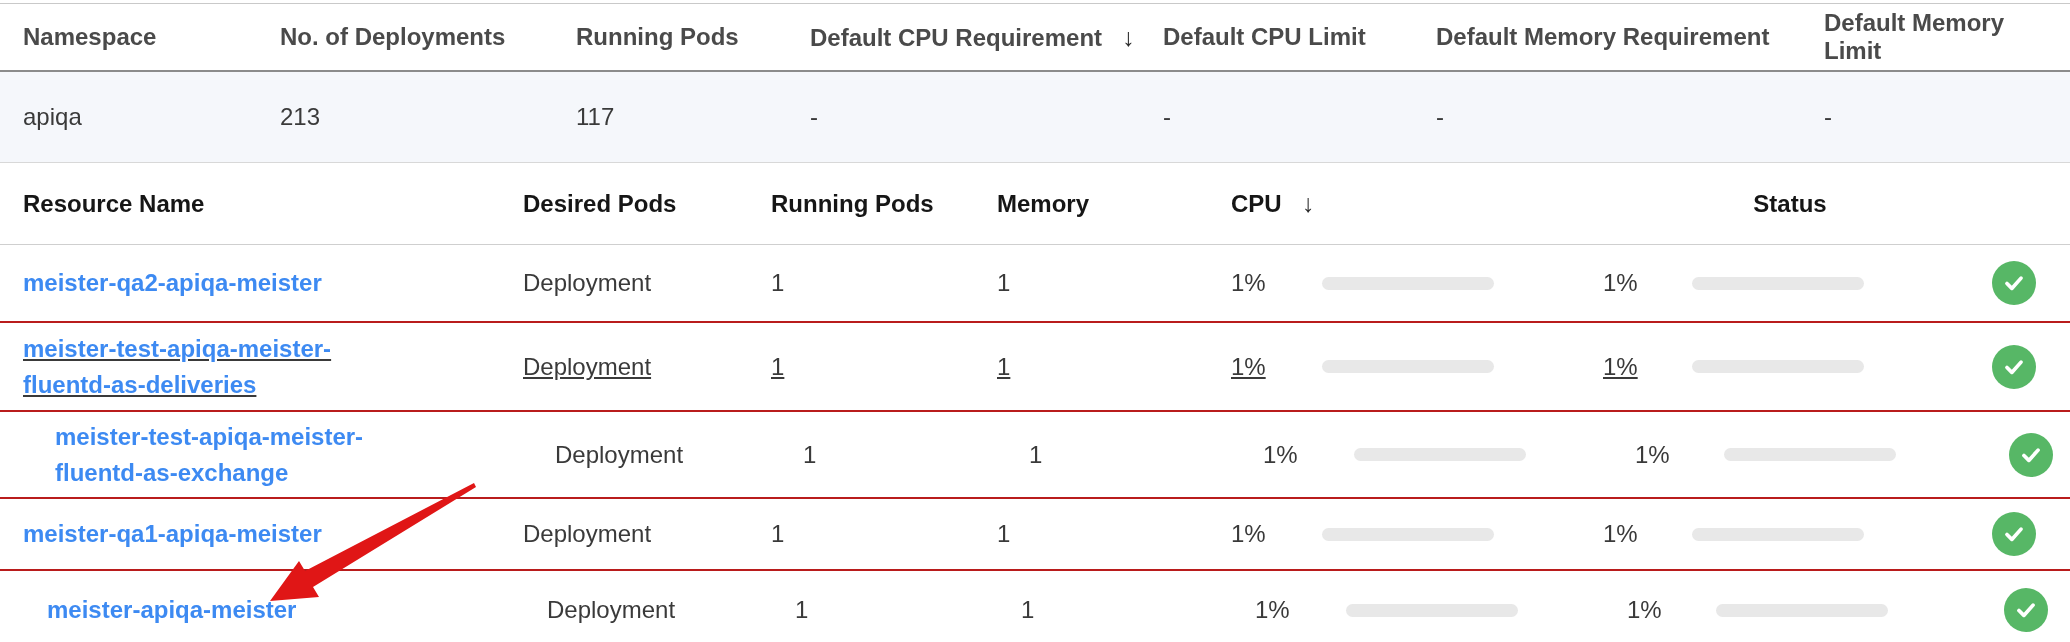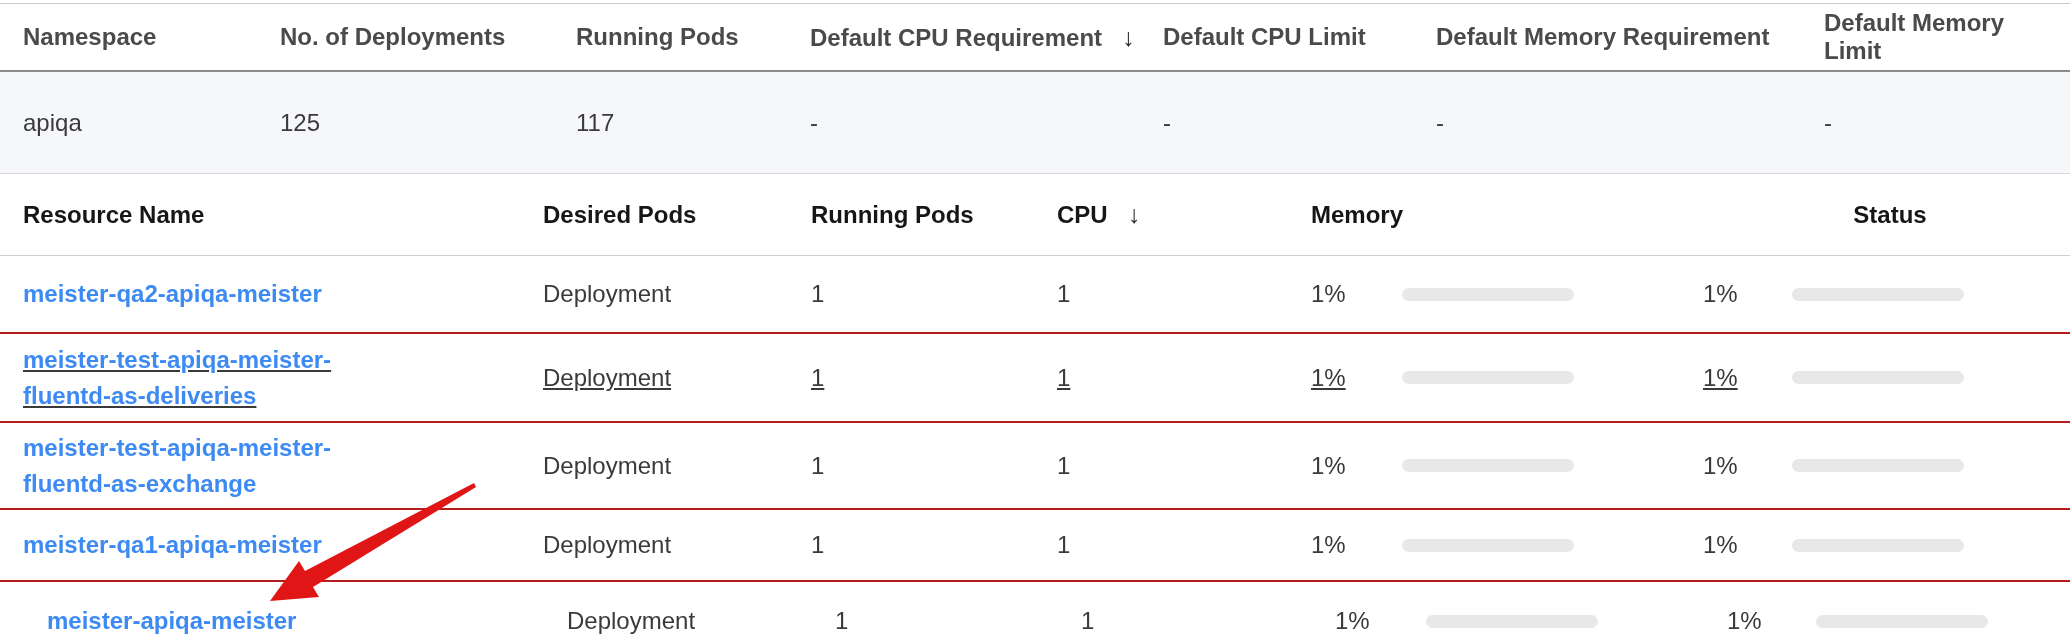--- a/index.html
+++ b/index.html
@@ -21,47 +21,46 @@
     padding-right: 8px;
   }
   .t1-header {
     margin-top: 3px;
     border-top: 1px solid #c9c9c9;
     height: 69px;
     border-bottom: 2px solid #8b8b8b;
     font-size: 24px; font-weight: 600; color: #4a4a4a;
   }
   .t1-row {
-    height: 102px;
+    height: 91px;
     background: var(--row-highlight);
     border-bottom: 1px solid #d8d8d8;
     font-size: 24px; color: #3a3a3a;
   }
   .cell-first { padding-left: 23px; }
 
   
   .t2-grid {
     display: grid;
     grid-template-columns: 523px 248px 226px 234px 372px 374px 1fr;
     align-items: center;
     padding-right: 20px;
-    gap: 20px;
   }
   .t2-header {
     height: 82px;
     border-bottom: 1px solid #cfcfcf;
     font-size: 24px; font-weight: 700; color: #161616;
   }
   .res-row {
     border-bottom: 2px solid #b91c1c;
     font-size: 24px; color: #3a3a3a;
   }
   .res-row:nth-child(1) { height: 78px; }
   .res-row:nth-child(2) { height: 89px; text-decoration: underline; }
-  .res-row:nth-child(3) { height: 87px; }
+  .res-row:nth-child(3) { height: 87px; padding-left: 32px; }
   .res-row:nth-child(4) { height: 72px; }
   .res-row:nth-child(5) { height: 80px; margin-left: 24px; }
 
   .sort-arrow {
     display: inline-block;
     margin-left: 20px;
     font-weight: 400;
     color: #2b2b2b;
     font-size: 25px;
   }
@@ -116,36 +115,36 @@
     <div>
       <span>Default CPU Requirement</span><span class="sort-arrow">↓</span>
     </div>
     <div>Default CPU Limit</div>
     <div>Default Memory Requirement</div>
     <div>Default Memory Limit</div>
   </div>
 
   <div class="t1-grid t1-row">
     <div class="cell-first">apiqa</div>
-    <div>125</div>
+    <div>213</div>
     <div>117</div>
     <div>-</div>
     <div>-</div>
     <div>-</div>
     <div>-</div>
   </div>
 
   <div class="t2-grid t2-header">
     <div class="cell-first">Resource Name</div>
     <div>Desired Pods</div>
     <div>Running Pods</div>
+    <div>Memory</div>
     <div>
       <span>CPU</span><span class="sort-arrow">↓</span>
     </div>
-    <div>Memory</div>
     <div class="status-cell">Status</div>
   </div>
 
   <div>
     <div class="t2-grid res-row">
       <div class="cell-first">
         <a class="res-link">meister-qa2-apiqa-meister</a>
       </div>
       <div>Deployment</div>
       <div>1</div>

